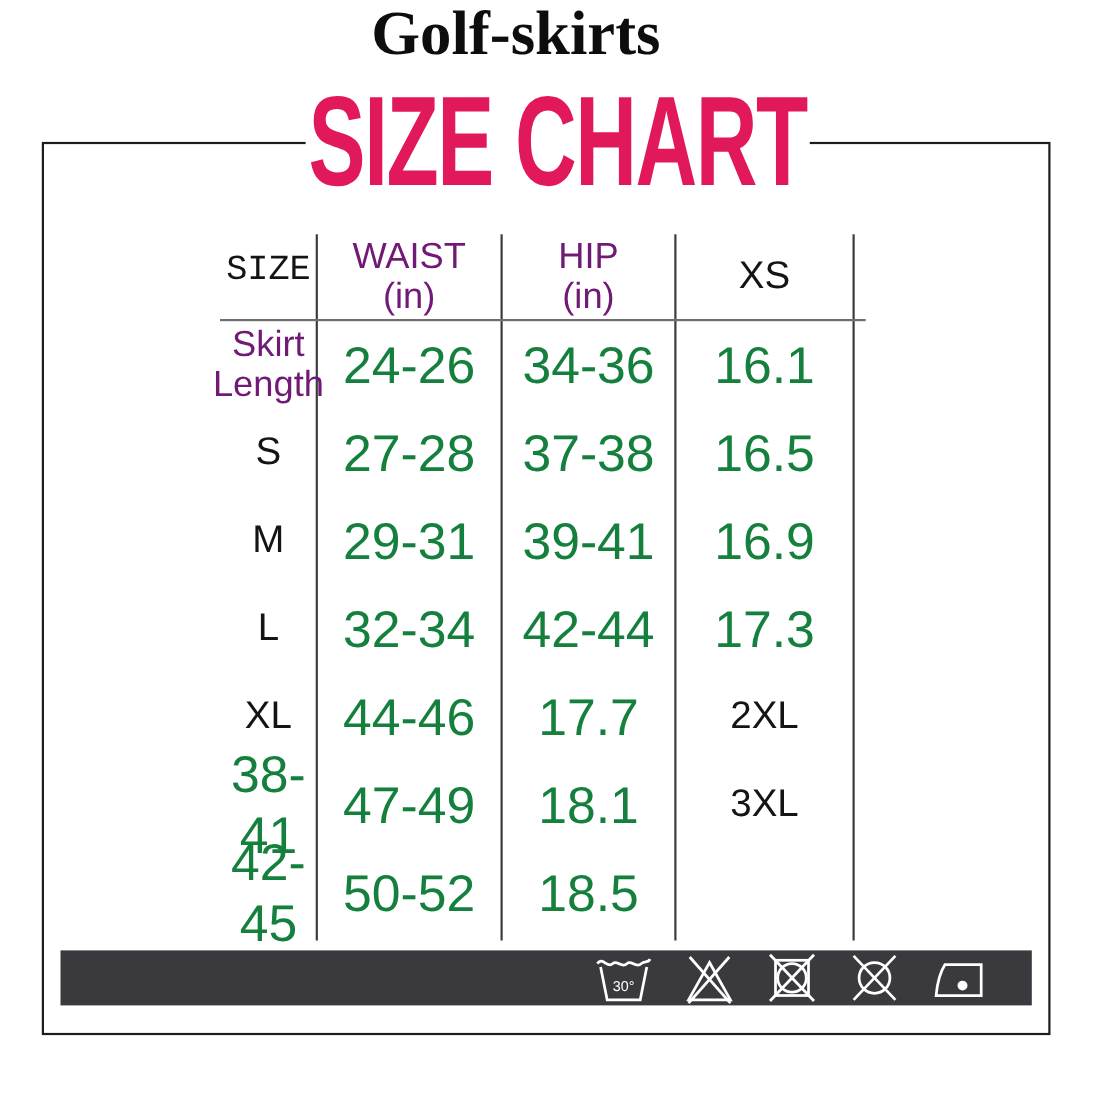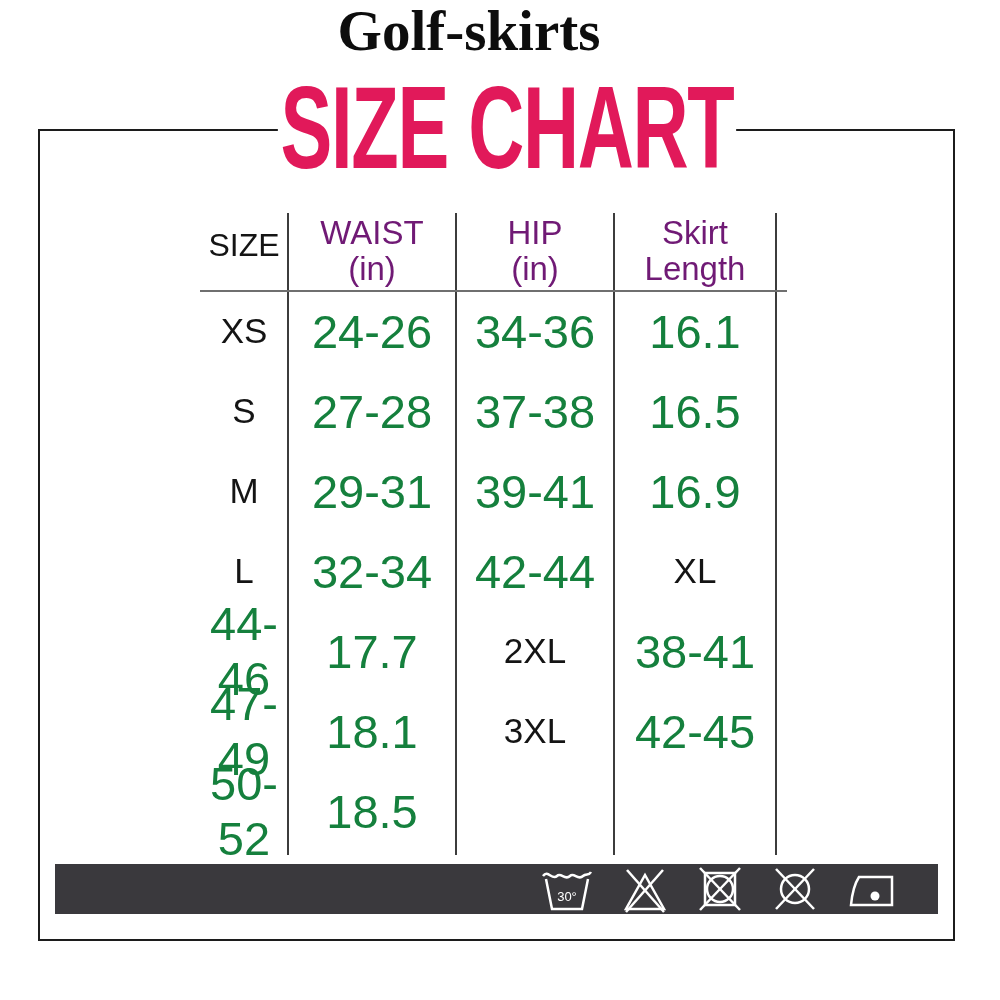--- a/index.html
+++ b/index.html
@@ -24,21 +24,21 @@
   }
   .vline{position:absolute;width:2px;top:213px;height:642px;background:#3c3c3c;z-index:2;}
   .vline.v1{left:287px;} .vline.v2{left:455px;} .vline.v3{left:613px;} .vline.v4{left:775px;}
   .hline{position:absolute;left:200px;top:290px;width:587px;height:2px;background:#6f6f6f;z-index:2;}
   .size-table{
     position:absolute;left:200px;top:211px;width:576px;z-index:2;
     display:grid;grid-template-columns:88px 168px 158px 162px;grid-auto-rows:80px;
   }
   .cell{display:flex;align-items:center;justify-content:center;text-align:center;}
   .hdr{flex-direction:column;line-height:1.1;color:#701a75;font-size:33px;}
-  .hdr-size{color:#141414;font-size:32px;margin-top:-10px;}
+  .hdr-size{color:#141414;font-size:32px;margin-top:-10px;font-family:Liberation Mono, monospace;}
   .cell-size{font-size:35px;color:#141414;}
   .cell-num{font-size:47px;color:#15803d;}
   .care-bar{
     position:absolute;left:55px;top:864px;width:883px;height:50px;
     background:#3a393d;z-index:2;box-sizing:border-box;
     display:flex;align-items:center;justify-content:flex-end;
     gap:27px;padding-right:38px;
   }
   .care-icon{display:flex;align-items:center;}
   .care-icon svg{display:block;}
@@ -66,43 +66,44 @@
       <div>SIZE</div>
     </div>
     <div class="cell hdr">
       <div>WAIST</div>
       <div>(in)</div>
     </div>
     <div class="cell hdr">
       <div>HIP</div>
       <div>(in)</div>
     </div>
+    <div class="cell cell-size">XS</div>
+
     <div class="cell hdr">
       <div>Skirt</div>
       <div>Length</div>
     </div>
-
-    <div class="cell cell-size">XS</div>
     <div class="cell cell-num">24-26</div>
     <div class="cell cell-num">34-36</div>
     <div class="cell cell-num">16.1</div>
 
     <div class="cell cell-size">S</div>
     <div class="cell cell-num">27-28</div>
     <div class="cell cell-num">37-38</div>
     <div class="cell cell-num">16.5</div>
 
     <div class="cell cell-size">M</div>
     <div class="cell cell-num">29-31</div>
     <div class="cell cell-num">39-41</div>
     <div class="cell cell-num">16.9</div>
 
     <div class="cell cell-size">L</div>
     <div class="cell cell-num">32-34</div>
     <div class="cell cell-num">42-44</div>
+    <div class="cell cell-num">17.3</div>
 
     <div class="cell cell-size">XL</div>
     <div class="cell cell-num">44-46</div>
     <div class="cell cell-num">17.7</div>
 
     <div class="cell cell-size">2XL</div>
     <div class="cell cell-num">38-41</div>
     <div class="cell cell-num">47-49</div>
     <div class="cell cell-num">18.1</div>
 

